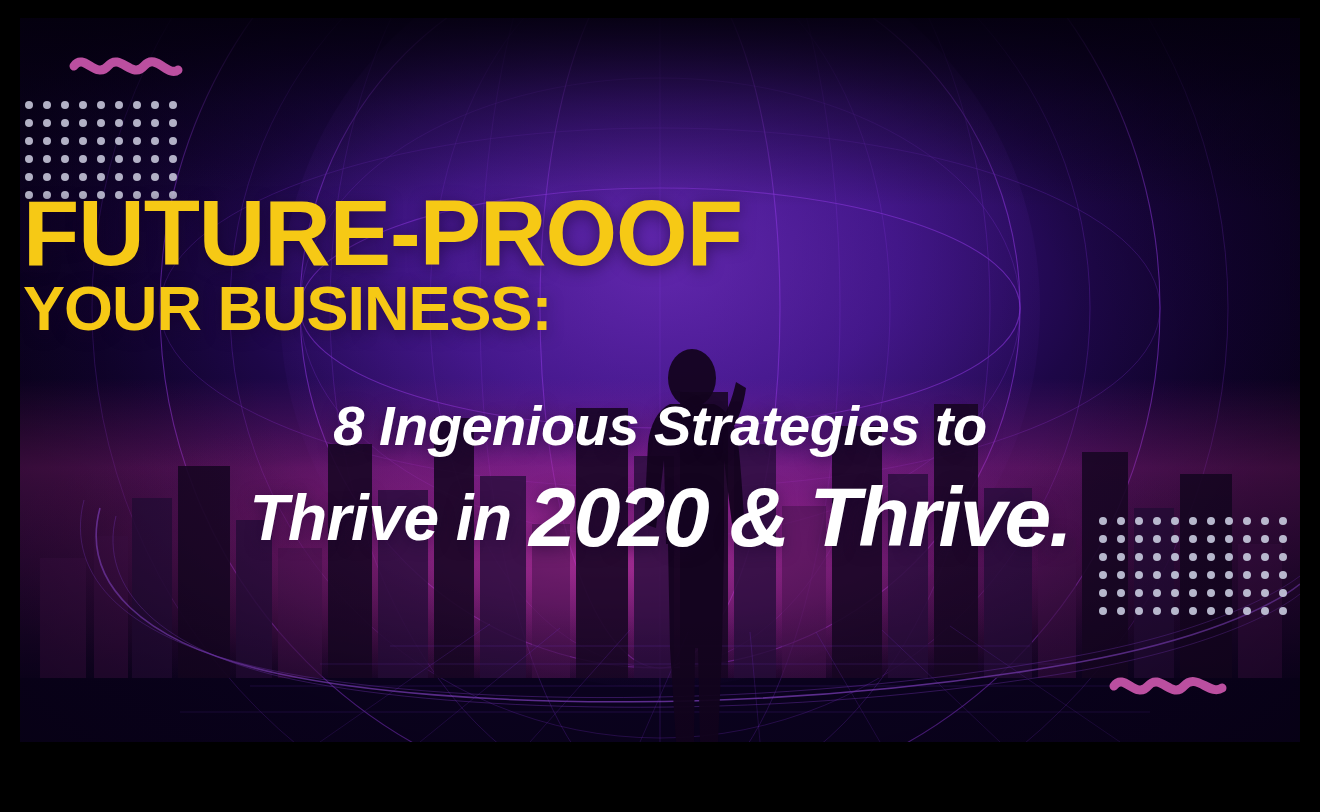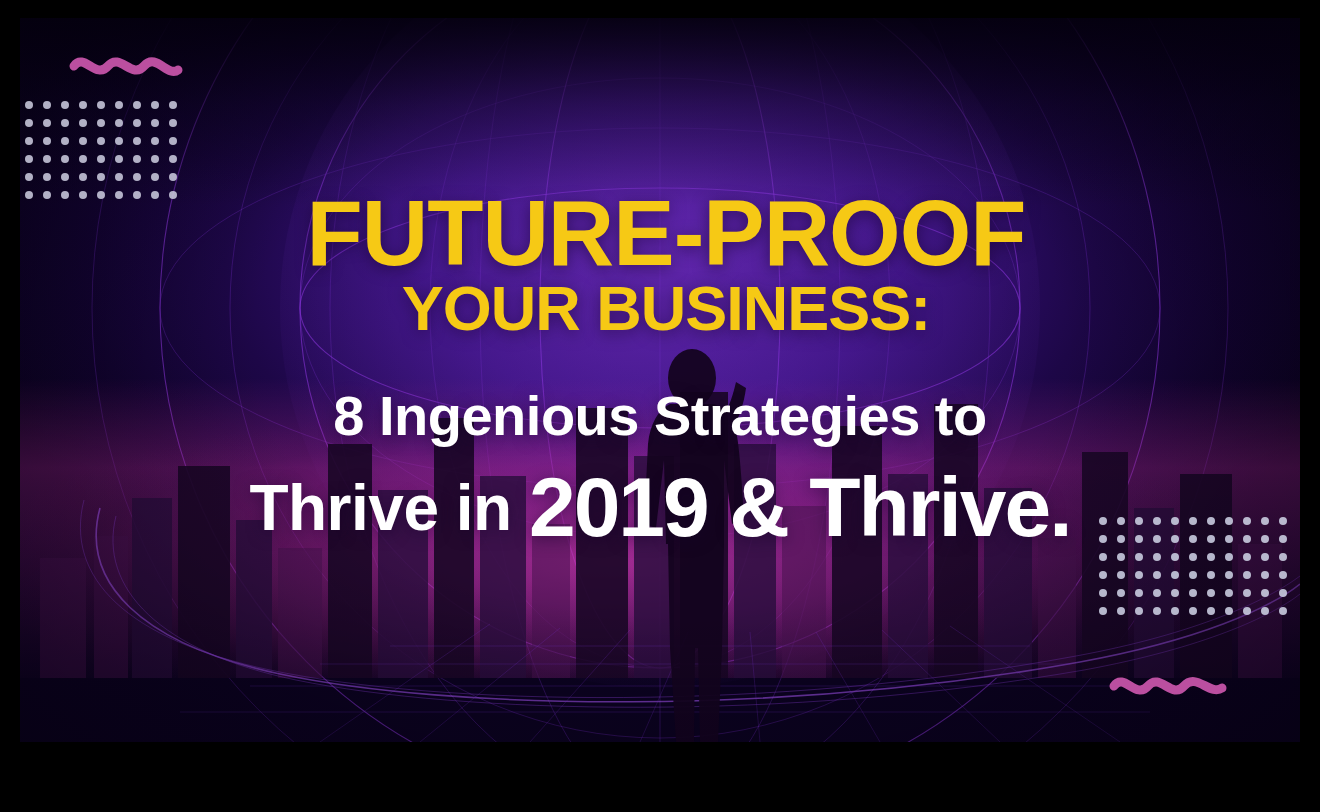--- a/index.html
+++ b/index.html
@@ -121,23 +121,22 @@
 
   .wave { position: absolute; }
   .wave svg { display: block; }
   .wave path { fill: none; stroke: #bb4fa0; stroke-width: 9; stroke-linecap: round; }
   #wave-top-left { left: 46px; top: 30px; }
   #wave-bottom-right { right: 70px; bottom: 38px; }
 
   
   #headline-block {
     position: absolute;
-    left: 12px; right: 0;
+    left: 3px; right: 0;
     top: 170px;
-    text-align: center;
     z-index: 6;
   }
   .headline {
     margin: 0;
     font-family: "Liberation Sans", sans-serif;
     font-weight: 700;
     font-size: 92px;
     line-height: 0.98;
     letter-spacing: -1px;
     color: #f6c915;
@@ -147,27 +146,28 @@
   #headline-line-2 { font-size: 63px; }
 
   #subhead-block {
     position: absolute;
     left: 0; right: 0;
     top: 364px;
     text-align: center;
     z-index: 6;
   }
   .subhead {
-    margin: 4px;
+    margin: 14px;
     font-family: "Liberation Sans", sans-serif;
     font-weight: 700;
     color: #ffffff;
     line-height: 1.06;
     white-space: nowrap;
     text-shadow: 0 3px 16px rgba(20,0,40,0.5);
+    font-style: italic;
   }
   #subhead-line-1 { font-size: 56px; letter-spacing: -0.5px; }
   #subhead-line-2 {
     font-size: 56px;
     margin-top: 18px;
     letter-spacing: -0.5px;
   }
   #subhead-line-2 .emph-year,
   #subhead-line-2 .emph-beyond {
     font-size: 84px;
@@ -437,17 +437,17 @@
       </div>
     </div>
 
     <div id="headline-block">
       <h1 class="headline" id="headline-line-1">FUTURE-PROOF</h1>
       <h1 class="headline" id="headline-line-2">YOUR BUSINESS:</h1>
     </div>
 
     <div id="subhead-block">
       <p class="subhead" id="subhead-line-1">8 Ingenious Strategies to</p>
-      <p class="subhead" id="subhead-line-2"><span class="small-lead">Thrive in </span><span class="emph-year">2019</span><span class="emph-beyond"> &amp; </span><span class="emph-beyond">Thrive.</span></p>
+      <p class="subhead" id="subhead-line-2"><span class="small-lead">Thrive in </span><span class="emph-year">2020</span><span class="emph-beyond"> &amp; </span><span class="emph-beyond">Thrive.</span></p>
     </div>
 
   </div>
 </div>
 
 </body></html>

